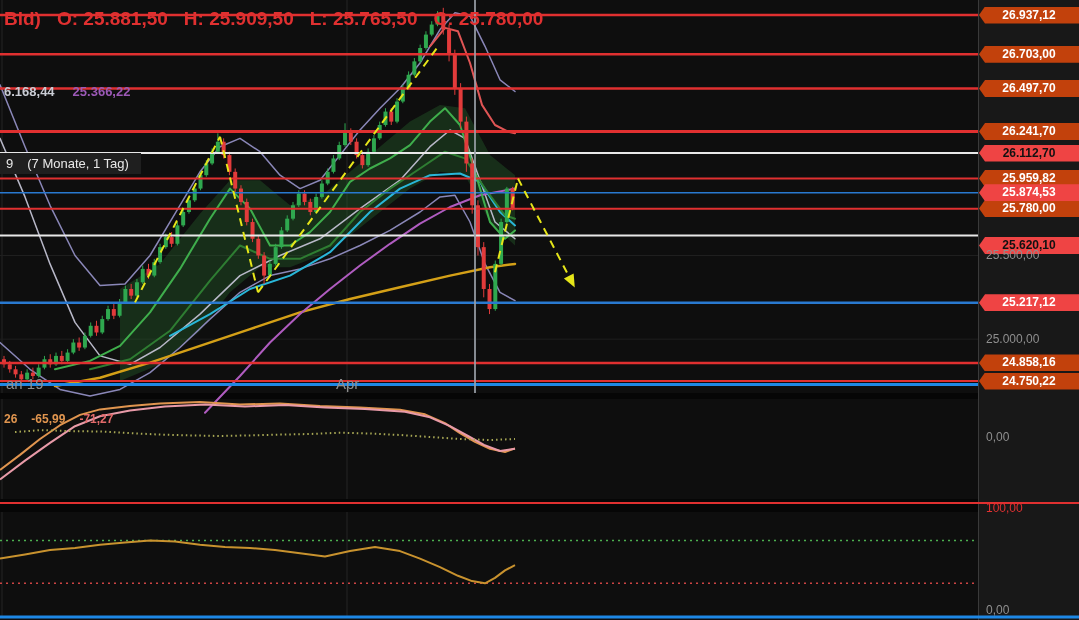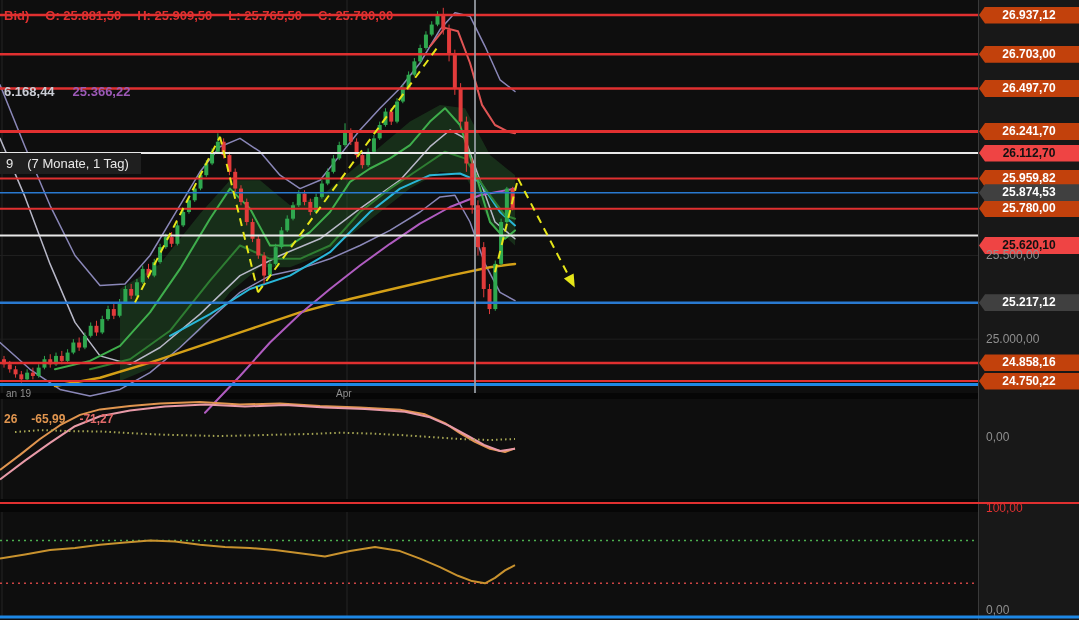--- a/index.html
+++ b/index.html
@@ -6,26 +6,26 @@
   .root{position:relative;width:1079px;height:620px;background:#0e0e0e;overflow:hidden;
         font-family:"Liberation Sans",sans-serif;}
   .right-axis{position:absolute;left:978px;top:0;width:101px;height:620px;
               background:#181818;border-left:1px solid #3a3a3a;box-sizing:border-box;}
   svg#chart-svg{position:absolute;left:0;top:0;}
   #labels-layer,#axis-labels,#time-labels{position:absolute;left:0;top:0;width:1079px;height:620px;pointer-events:none;}
   .ax-label{position:absolute;left:979px;width:100px;height:17px;line-height:17px;
             font-size:12px;font-weight:bold;text-align:center;}
   .red-badge{background:#c2410c;color:#fff;clip-path:polygon(6px 0,100% 0,100% 100%,6px 100%,0 50%);}
   .white-badge{background:#ef4444;color:#111;clip-path:polygon(6px 0,100% 0,100% 100%,6px 100%,0 50%);}
-  .blue-badge{background:#404040;color:#fff;clip-path:polygon(6px 0,100% 0,100% 100%,6px 100%,0 50%);}
+  .blue-badge{background:#ef4444;color:#fff;clip-path:polygon(6px 0,100% 0,100% 100%,6px 100%,0 50%);}
   .gray-text{color:#8f8f8f;font-weight:normal;text-align:left;padding-left:7px;}
   .red-text{color:#e03030;font-weight:normal;text-align:left;padding-left:7px;}
-  .time-label{position:absolute;top:388px;color:#8f8f8f;font-size:10px;}
+  .time-label{position:absolute;top:375px;color:#8f8f8f;font-size:15px;}
   .row1{position:absolute;left:4px;top:8px;display:flex;gap:16px;color:#e03030;
-        font-size:13px;font-weight:bold;}
+        font-size:19px;font-weight:bold;}
   .row2{position:absolute;left:4px;top:84px;display:flex;gap:18px;font-size:13px;font-weight:bold;}
   .row2 .v1{color:#c9ccd4;}
   .row2 .v2{color:#9b59b6;}
   .row3{position:absolute;left:0;top:153px;}
   .row3 .box{display:inline-flex;gap:14px;background:#1f1f1f;color:#e8e8e8;
              font-size:13px;padding:3px 12px 3px 6px;}
   .p1label{position:absolute;left:4px;top:412px;display:flex;gap:14px;font-size:12px;font-weight:bold;}
   .p1label .t1,.p1label .t2{color:#e0954f;}
   .p1label .t3{color:#e26a6a;}
 </style>

